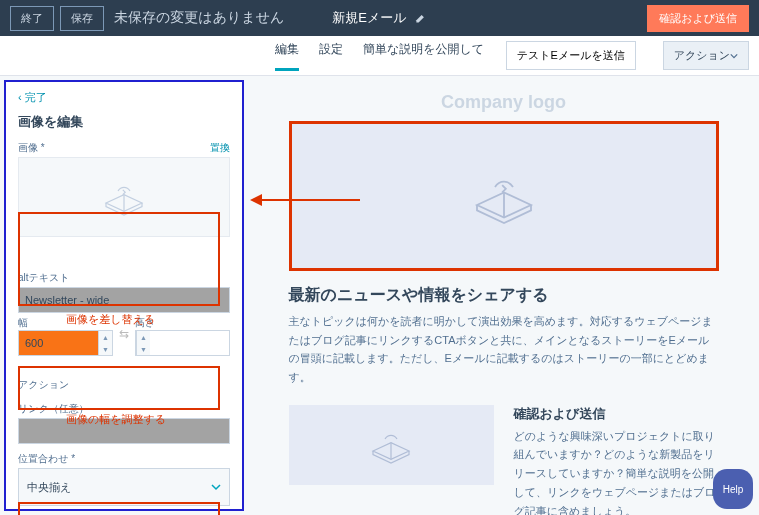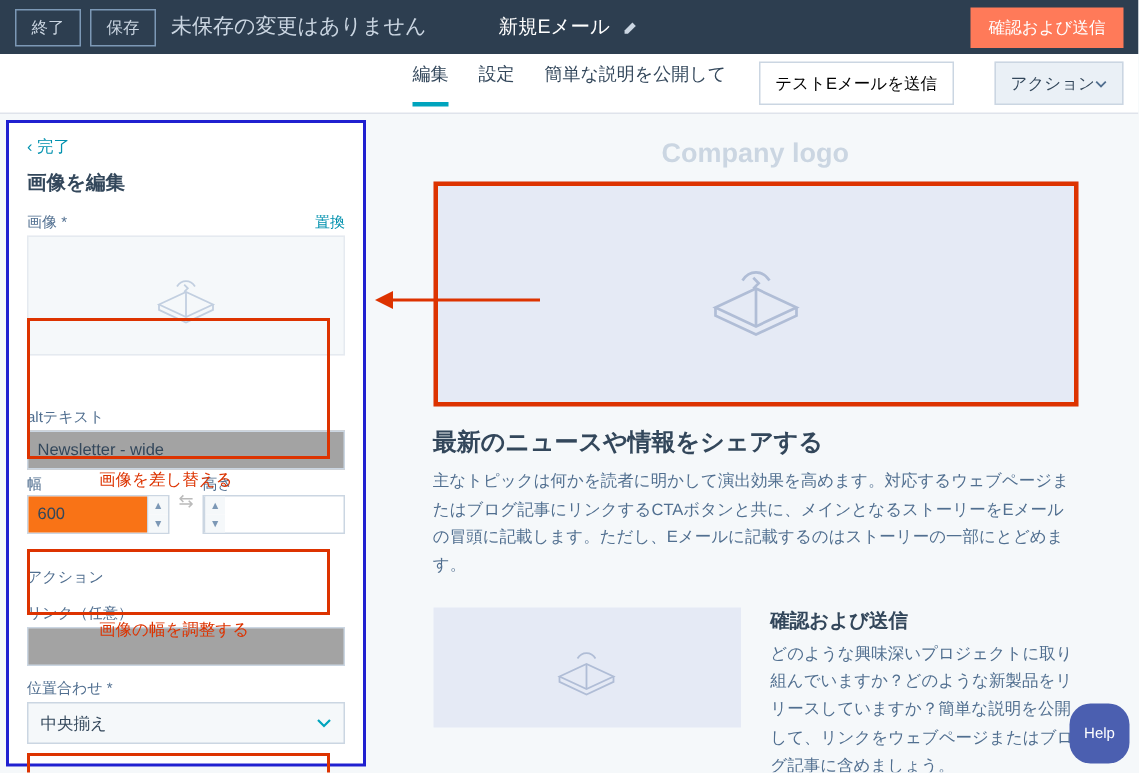--- a/index.html
+++ b/index.html
@@ -29,21 +29,21 @@
 .annot-text { position: absolute; color: #dd3300; font-size: 11px; background: transparent; }
 .input-like { width: 100%; border: 1px solid #cbd6e2; background: #a3a3a3; height: 26px; padding: 0 6px; font-size: 11px; color: #33475b; }
 .dims { display: flex; align-items: flex-end; gap: 6px; margin-top: 2px; }
 .dims .col { flex: 1; }
 .dims label { font-size: 10px; color: #516f90; }
 .numwrap { display:flex; border:1px solid #cbd6e2; height:26px; }
 .numwrap input { flex:1; border:none; background:#f97316; padding:0 6px; font-size:11px; color:#33475b; width: 100%; }
 .numwrap .steppers { width:14px; display:flex; flex-direction:column; border-left:1px solid #cbd6e2; }
 .numwrap .steppers span { flex:1; font-size:7px; color:#7c98b6; display:flex; align-items:center; justify-content:center; background:#f5f8fa; }
 .link-sep{ width:10px; text-align:center; color:#bbb; font-size:12px; align-self:center; padding-bottom:4px;}
-.select-like { width: 100%; border: 1px solid #cbd6e2; height: 28px; display: flex; align-items: center; justify-content: space-between; padding: 0 8px; font-size: 11px; color: #33475b; background: #f5f8fa; }
+.select-like { width: 100%; border: 1px solid #cbd6e2; height: 38px; display: flex; align-items: center; justify-content: space-between; padding: 0 8px; font-size: 11px; color: #33475b; background: #f5f8fa; }
 .select-like svg { width: 10px; height: 10px; color: #00a4bd; }
 .preview { flex: 1; padding: 16px 20px; overflow: hidden; position: relative; }
 .email { max-width: 430px; margin: 0 auto; }
 .logo-title { color: #cbd6e2; font-weight: 700; font-size: 18px; text-align: center; margin-bottom: 8px; }
 .hero { background: #e5eaf5; height: 150px; display: flex; align-items: center; justify-content: center; border: 3px solid #dd3300; }
 .h2 { font-size: 16px; font-weight: 700; margin: 14px 0 6px 0; }
 .body-p { font-size: 11px; color: #516f90; line-height: 1.7; }
 .cols { display: flex; gap: 20px; margin-top: 18px; }
 .col2 { flex: 1; }
 .sub-img { background: #e5eaf5; height: 80px; display: flex; align-items: center; justify-content: center; }

